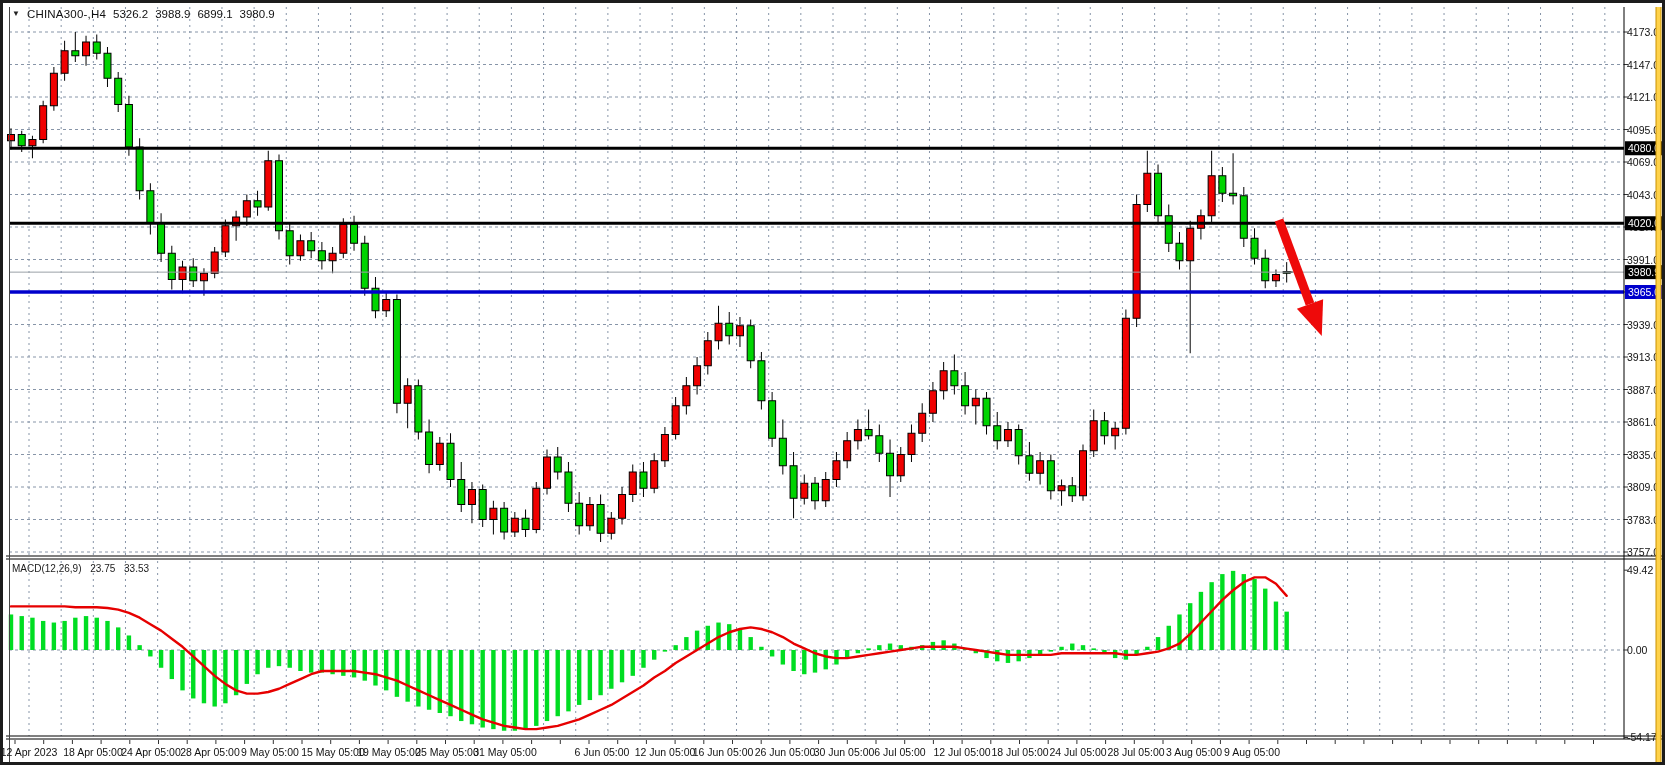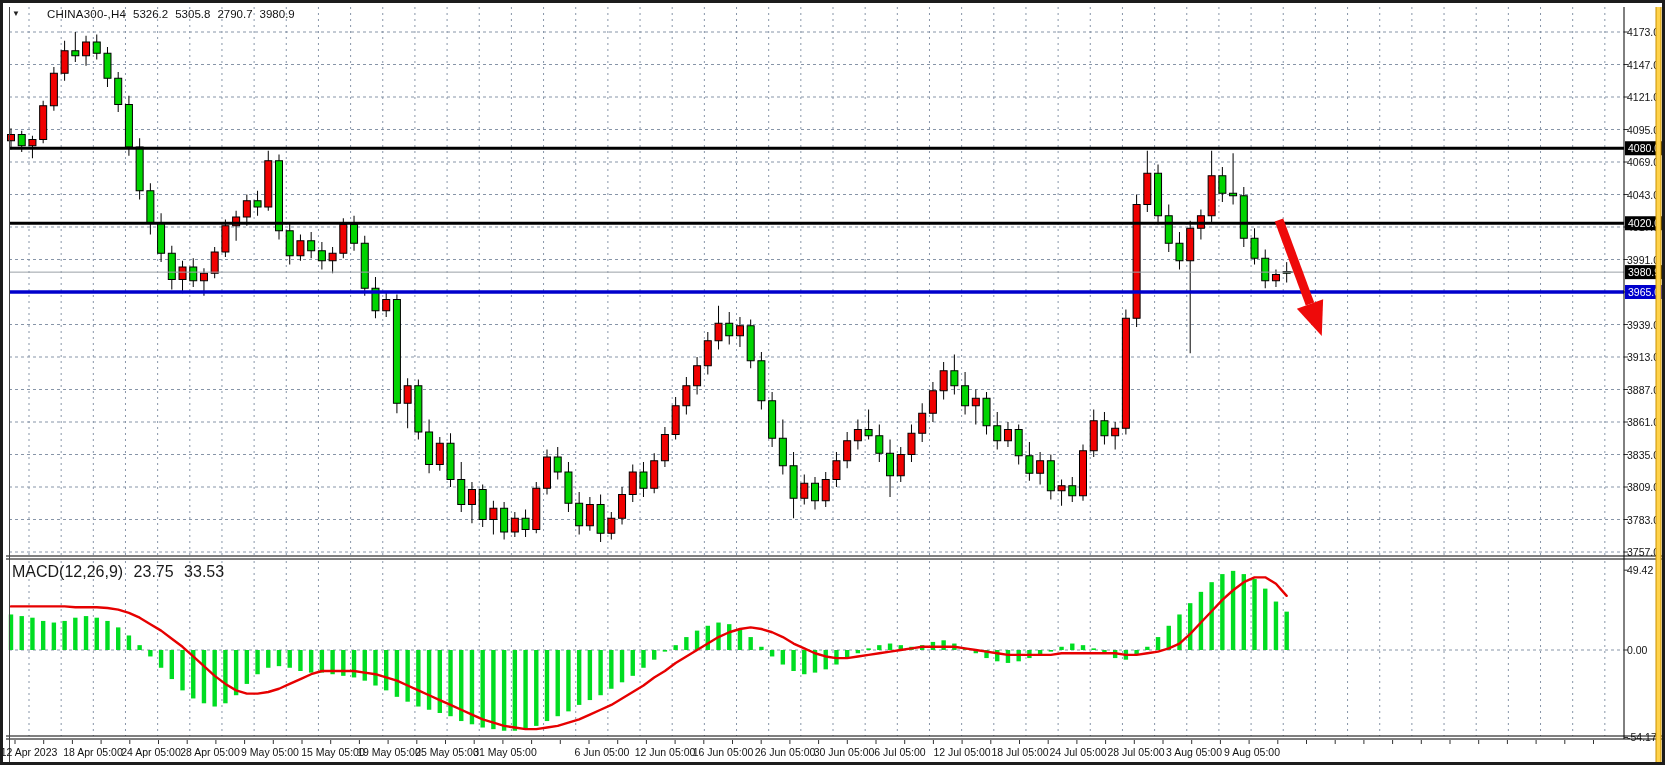--- a/index.html
+++ b/index.html
@@ -1,23 +1,23 @@
 <!DOCTYPE html>
 <html><head>
 <meta charset="utf-8">
 <style>
   html,body{margin:0;padding:0;background:#d4d0c8;font-family:"Liberation Sans",sans-serif;}
   .window{position:relative;width:1665px;height:765px;background:#ffffff;overflow:hidden;
           border:3px solid #1c1c1c;box-sizing:border-box;}
   .titlebar{position:absolute;left:9px;top:5px;z-index:30;display:flex;align-items:center;
             gap:7px;font-size:11.5px;color:#111;white-space:nowrap;}
   .titlebar .tri{font-size:8px;color:#222;line-height:1;cursor:pointer;}
-  .titlebar .sym{letter-spacing:.2px;margin-left:20px;}
+  .titlebar .sym{letter-spacing:.2px;}
   .titlebar span{display:inline-block;}
-  .macdlabel{position:absolute;left:9px;top:560px;z-index:30;font-size:16px;color:#1a1a1a;
+  .macdlabel{position:absolute;left:9px;top:560px;z-index:30;font-size:10px;color:#1a1a1a;
              white-space:nowrap;}
   .macdlabel span{margin-right:6px;}
   svg{position:absolute;left:0;top:0;}
   svg text{font-family:"Liberation Sans",sans-serif;}
 </style>
 </head>
 <body>
 
 <div class="window">
   <svg id="chart-svg" width="1665" height="765" viewBox="0 0 1665 765">
@@ -641,22 +641,22 @@
       <text x="1249" y="753" font-size="10.5" fill="#111111" text-anchor="middle">9 Aug 05:00</text>
       <rect x="1653" y="4" width="5" height="758" fill="#ffd24a"></rect>
       <line x1="1653" y1="4" x2="1653" y2="762" stroke="#c89000" stroke-width="1"></line>
       <line x1="1658" y1="4" x2="1658" y2="762" stroke="#c89000" stroke-width="1"></line>
     </svg>
 
   <div class="titlebar">
     <span class="tri">▼</span>
     <span class="sym">CHINA300-,H4</span>
     <span>5326.2</span>
-    <span>5305.8</span>
-    <span>2790.7</span>
+    <span>3988.9</span>
+    <span>6899.1</span>
     <span>3980.9</span>
   </div>
 
   <div class="macdlabel">
     <span>MACD(12,26,9)</span>
     <span>23.75</span>
     <span>33.53</span>
   </div>
 </div>
 

